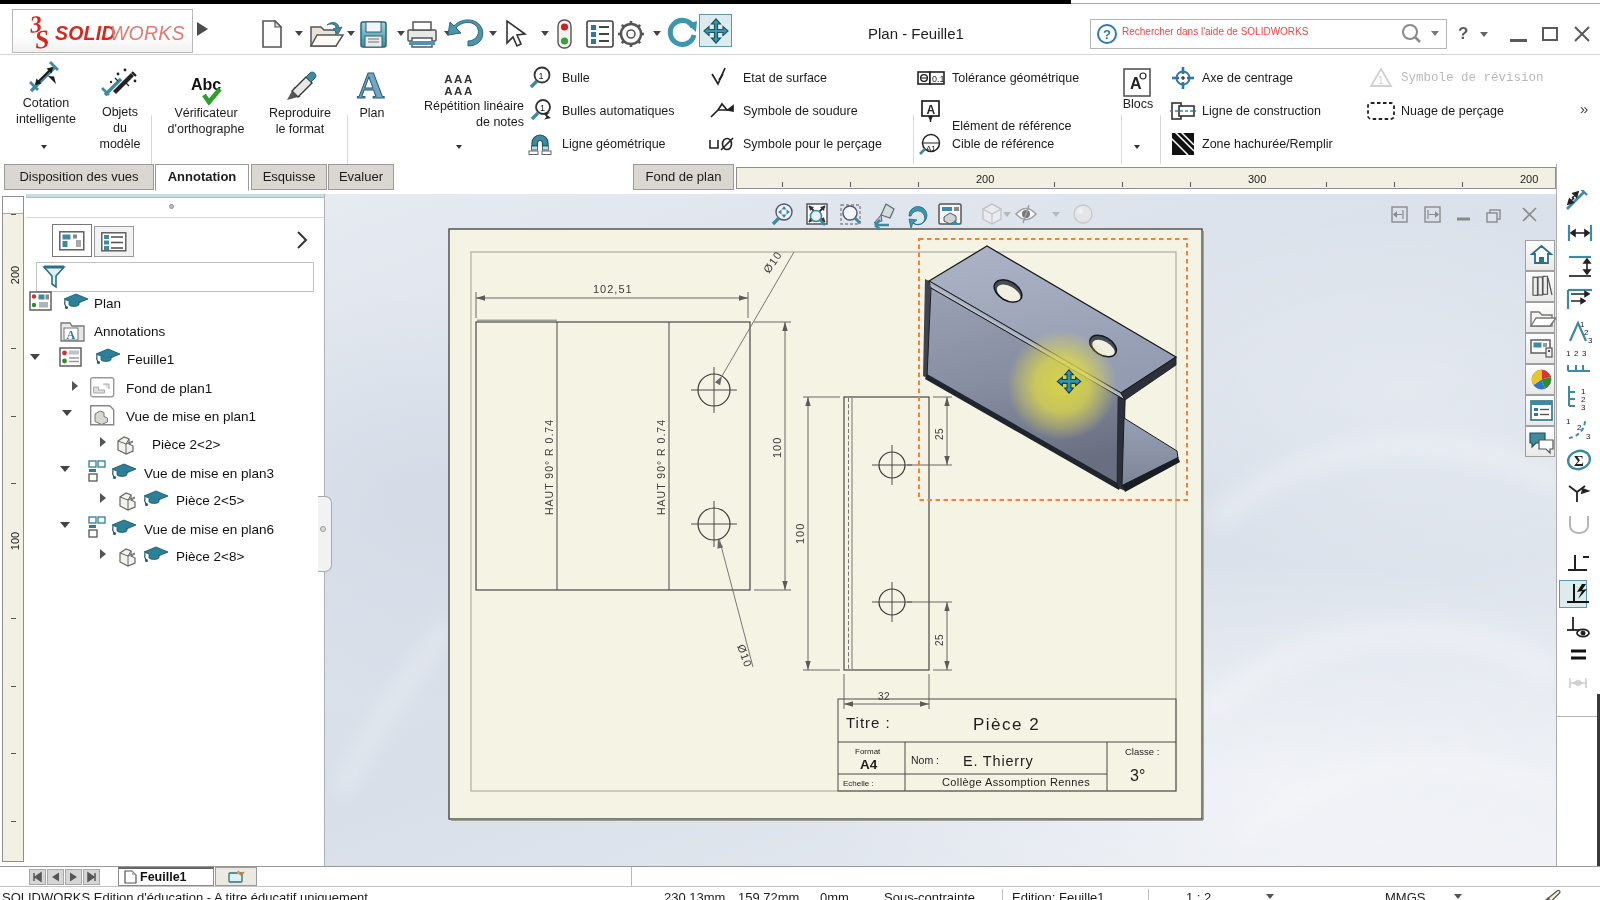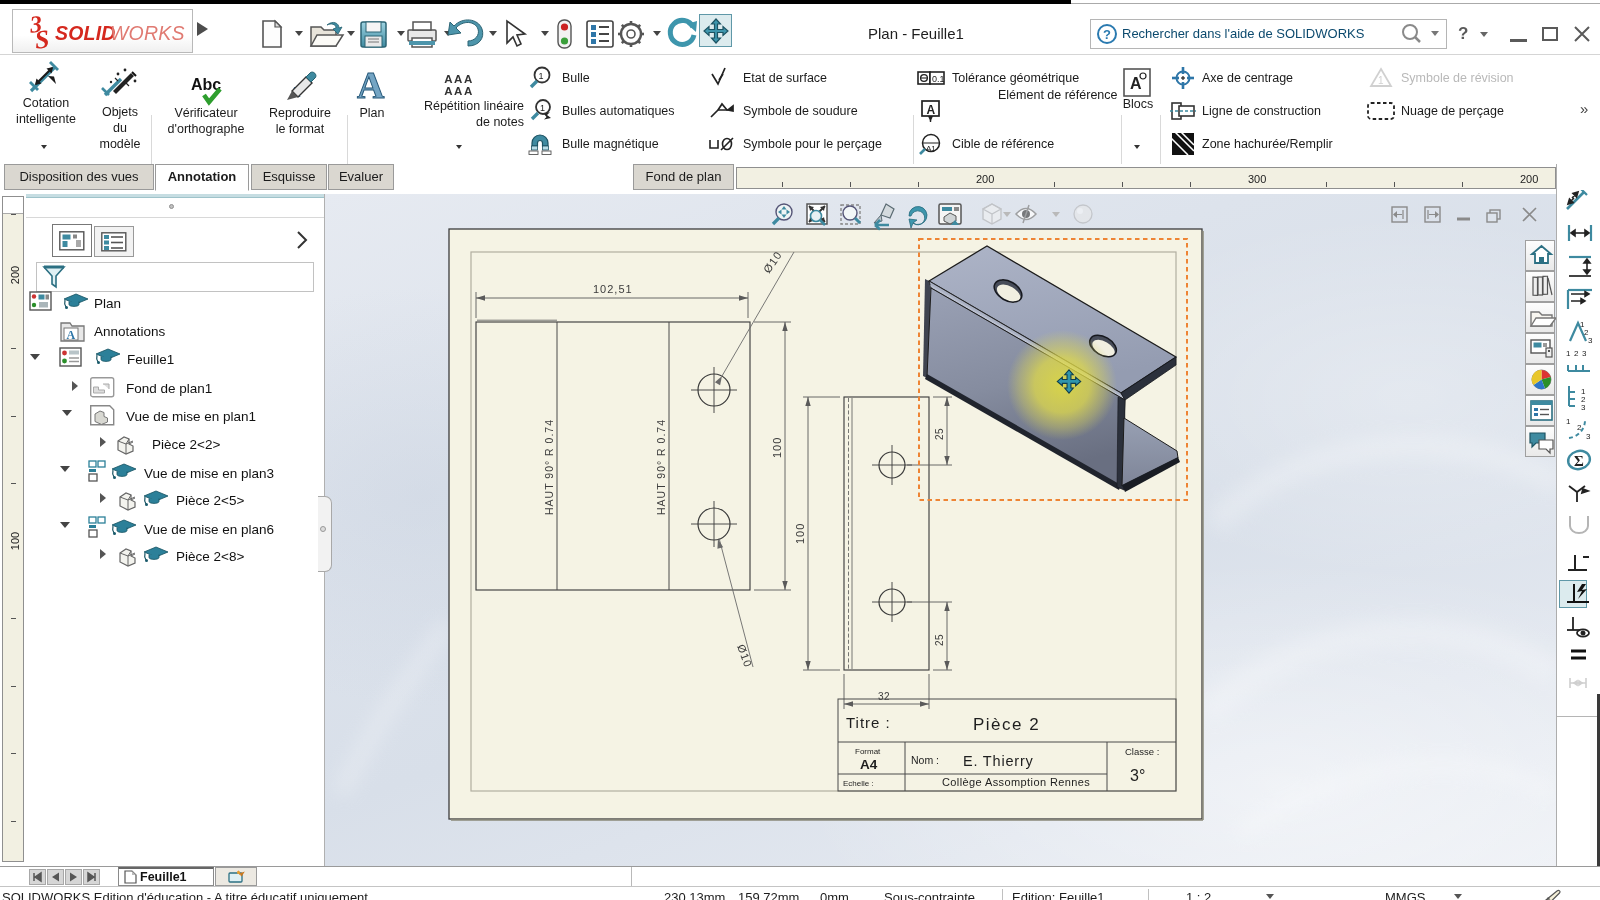--- a/index.html
+++ b/index.html
@@ -7,28 +7,28 @@
 #root { position:absolute; left:0; top:0; width:1600px; height:900px; }
 .abs { position:absolute; }
 #topstrip { left:0; top:0; width:1071px; height:4px; background:#000; }
 #topline { left:1071px; top:3px; width:529px; height:1px; background:#aaa; }
 #titlebar { left:0; top:4px; width:1600px; height:51px; background:#fff; border-bottom:1px solid #d5d5d5; }
 #logobox { left:12px; top:9px; width:181px; height:44px; background:linear-gradient(180deg,#ffffff 60%,#f0f0f0 100%); border:1px solid #b9b9b9; }
 #playbtn { left:197px; top:22px; width:0; height:0; border-left:11px solid #4d4d4d; border-top:7px solid transparent; border-bottom:7px solid transparent; }
 .ttl { font-size:15px; color:#1e1e1e; }
 #doctitle { left:868px; top:25px; }
 #searchbox { left:1090px; top:19px; width:357px; height:30px; border:1px solid #b5b5b5; background:#fff; }
-#searchtxt { left:1122px; top:26px; font-size:13px; color:#0c4a6e; }
+#searchtxt { left:1122px; top:26px; font-size:10px; color:#ef4444; }
 .winbtn { color:#5a5a5a; font-size:17px; }
 #ribbon { left:0; top:55px; width:1600px; height:109px; background:#fff; }
 .vsep { position:absolute; width:1px; background:#d9d9d9; top:60px; height:100px; }
 .rlbl { position:absolute; font-size:12.5px; color:#1b1b1b; text-align:center; line-height:16px; }
 .rowlbl { position:absolute; font-size:12.5px; color:#1b1b1b; white-space:nowrap; }
 .caret { position:absolute; width:0; height:0; border-left:3.5px solid transparent; border-right:3.5px solid transparent; border-top:4.5px solid #333; }
-.gray { color:#b9b9b9 !important; }
+.gray { color:#b9b9b9 !important;font-family:Liberation Mono, monospace; }
 #tabrow { left:0; top:164px; width:1600px; height:30px; background:#fff; }
 .tab { position:absolute; top:0; height:26px; background:#dad7d0; border:1px solid #9a9a9a; font-size:13px; color:#1b1b1b; text-align:center; line-height:24px; }
 .tab.active { background:#fff; font-weight:bold; border-bottom:1px solid #fff; height:27px; }
 #hruler { left:736px; top:3px; width:820px; height:22px; background:#f2f0e2; border:1px solid #8f8f8f; }
 .rtick { position:absolute; width:1px; height:5px; background:#555; bottom:1px; }
 .rnum { position:absolute; font-size:11px; color:#222; bottom:3px; }
 #main { left:0; top:194px; width:1600px; height:672px; }
 #vruler { left:2px; top:2px; width:22px; height:666px; background:#f2f0e2; border:1px solid #8f8f8f; }
 .vtick { position:absolute; height:1px; width:5px; background:#555; left:8px; }
 .vnum { position:absolute; font-size:11px; color:#222; transform:rotate(-90deg); left:3px; }
@@ -167,26 +167,26 @@
     <div class="rlbl" style="left:0px;top:40px;width:92px;">Cotation<br>intelligente</div>
     <div class="caret" style="left:41px;top:90px;"></div>
     <div class="rlbl" style="left:85px;top:49px;width:70px;">Objets<br>du<br>modèle</div>
     <div class="rlbl" style="left:153px;top:50px;width:106px;">Vérificateur<br>d'orthographe</div>
     <div class="rlbl" style="left:252px;top:50px;width:96px;">Reproduire<br>le format</div>
     <div class="rlbl" style="left:350px;top:50px;width:44px;">Plan</div>
     <div class="rlbl" style="left:396px;top:43px;width:128px;text-align:right;">Répétition linéaire<br>de notes</div>
     <div class="caret" style="left:456px;top:90px;"></div>
     <div class="rowlbl" style="left:562px;top:16px;">Bulle</div>
     <div class="rowlbl" style="left:562px;top:49px;">Bulles automatiques</div>
-    <div class="rowlbl" style="left:562px;top:82px;">Bulle magnétique</div>
+    <div class="rowlbl" style="left:562px;top:82px;">Ligne géométrique</div>
     <div class="rowlbl" style="left:743px;top:16px;">Etat de surface</div>
     <div class="rowlbl" style="left:743px;top:49px;">Symbole de soudure</div>
     <div class="rowlbl" style="left:743px;top:82px;">Symbole pour le perçage</div>
     <div class="rowlbl" style="left:952px;top:16px;">Tolérance géométrique</div>
-    <div class="rowlbl" style="left:952px;top:33px;margin-left:46px;">Elément de référence</div>
+    <div class="rowlbl" style="left:952px;top:64px;">Elément de référence</div>
     <div class="rowlbl" style="left:952px;top:82px;">Cible de référence</div>
     <div class="rlbl" style="left:1112px;top:41px;width:52px;">Blocs</div>
     <div class="caret" style="left:1134px;top:90px;"></div>
     <div class="rowlbl" style="left:1202px;top:16px;">Axe de centrage</div>
     <div class="rowlbl" style="left:1202px;top:49px;">Ligne de construction</div>
     <div class="rowlbl" style="left:1202px;top:82px;">Zone hachurée/Remplir</div>
     <div class="rowlbl gray" style="left:1401px;top:16px;">Symbole de révision</div>
     <div class="rowlbl" style="left:1401px;top:49px;">Nuage de perçage</div>
     <div class="rowlbl" style="left:1580px;top:45px;font-size:15px;color:#444;">»</div>
     <svg class="abs" style="left:0;top:0" width="1600" height="109" viewBox="0 0 1600 109">

